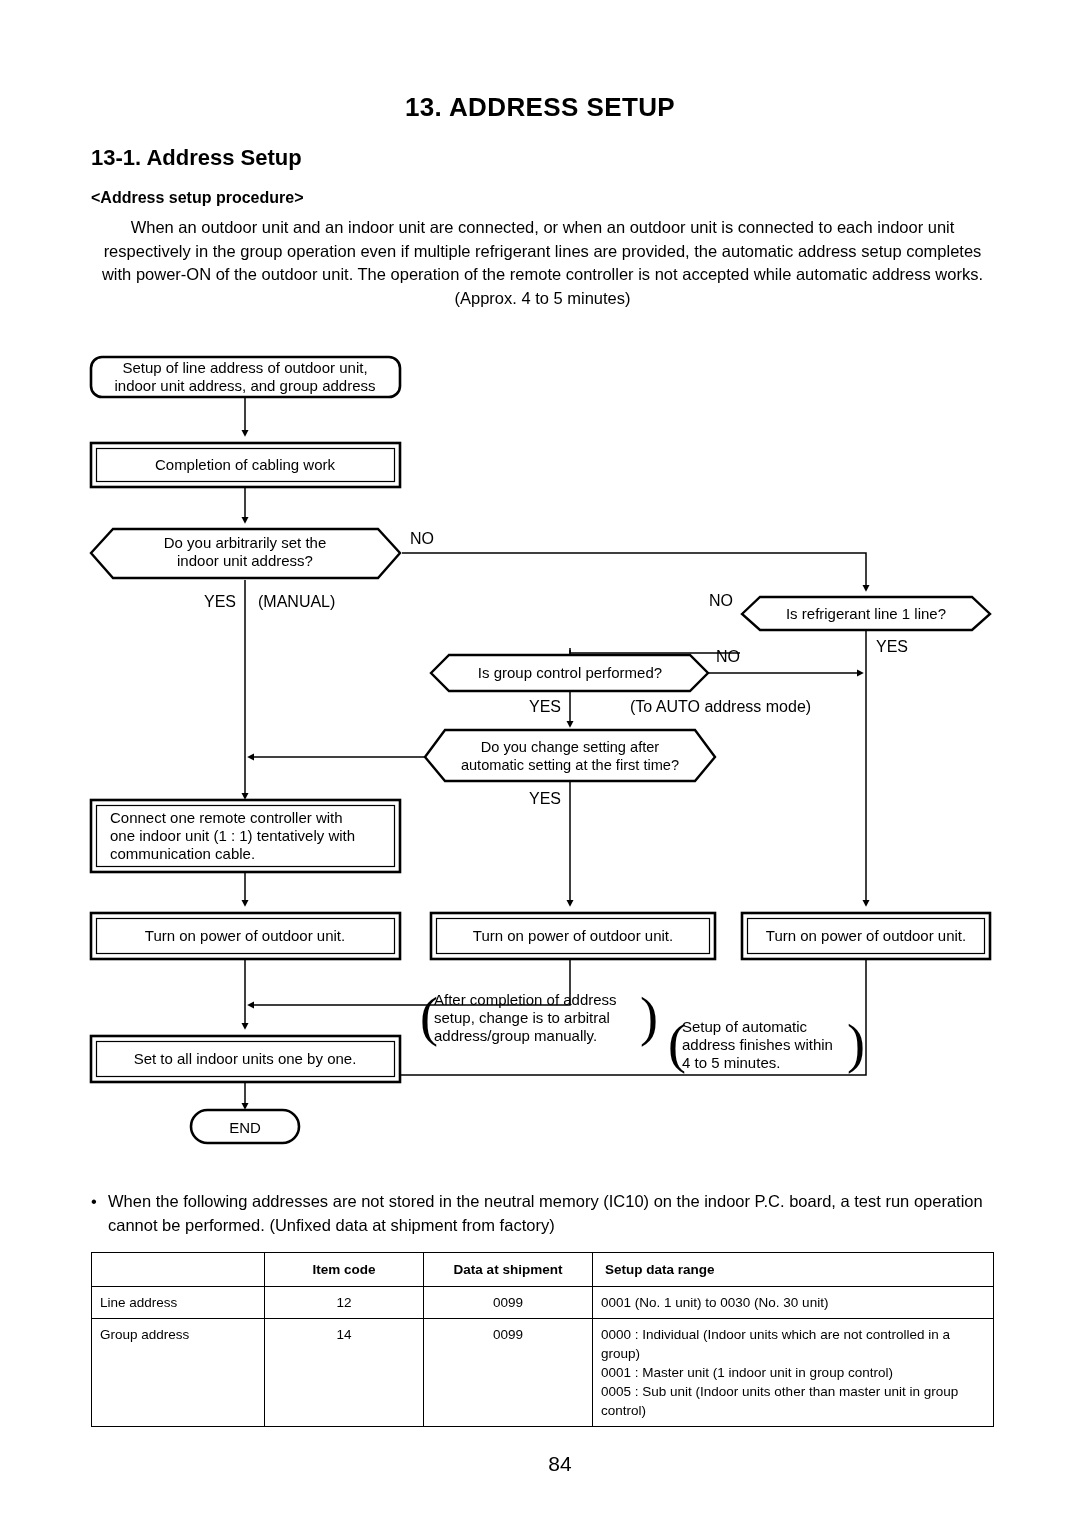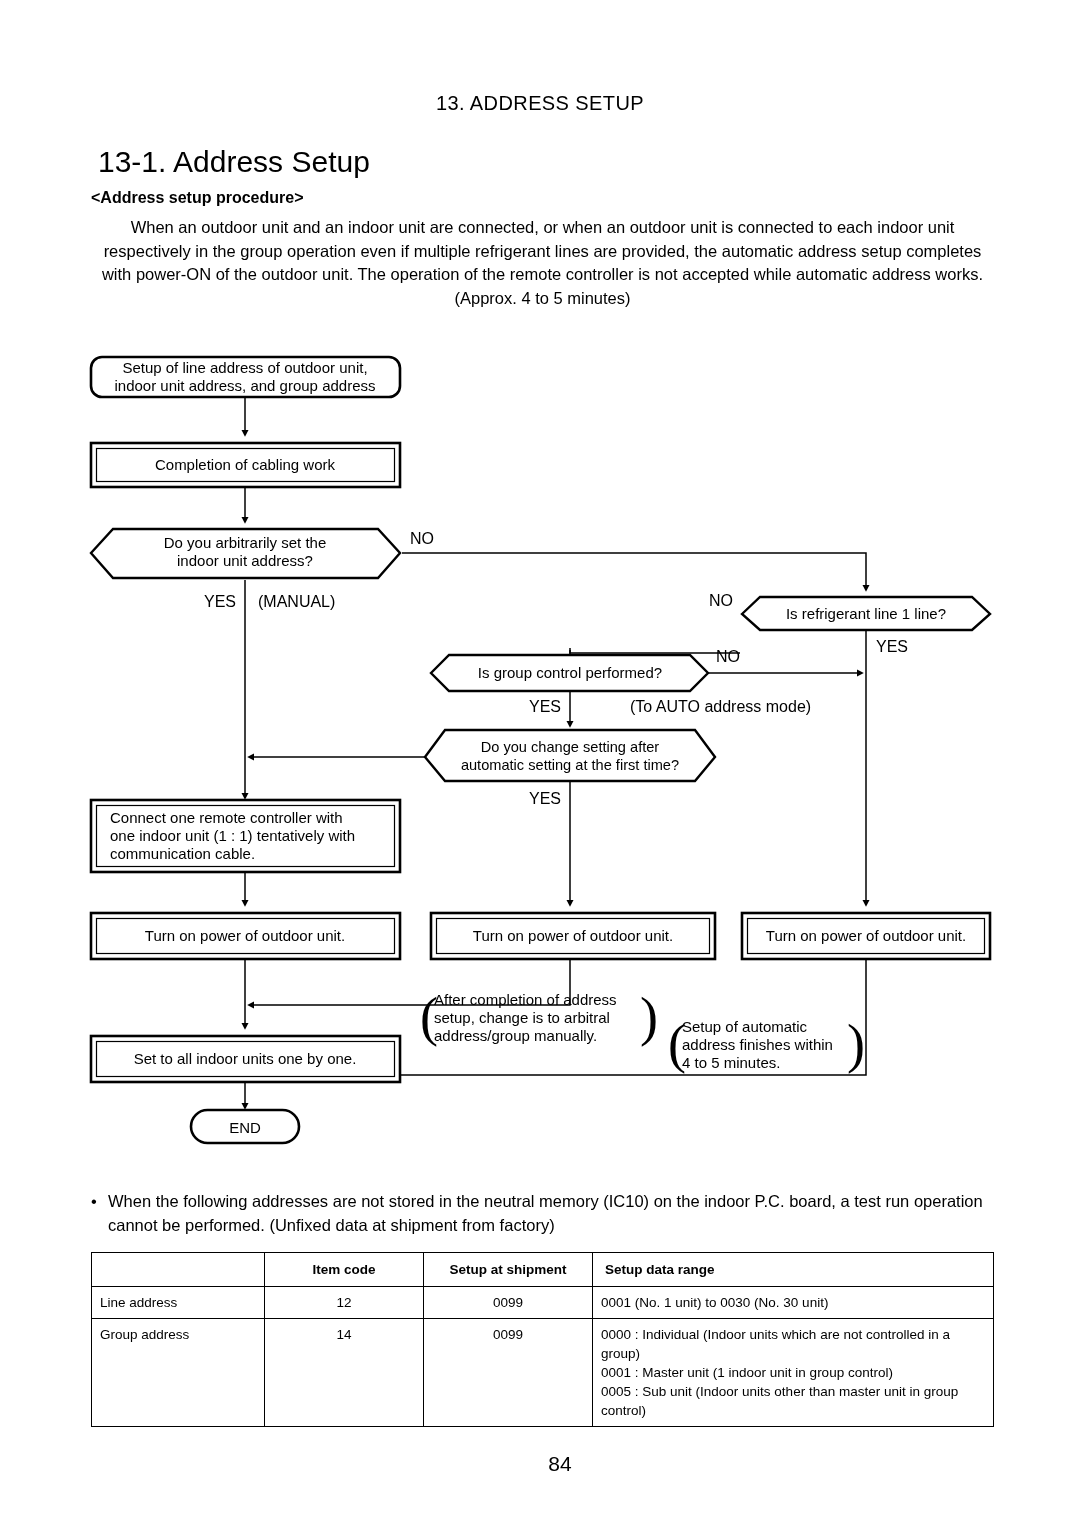--- a/index.html
+++ b/index.html
@@ -21,30 +21,30 @@
     inset: 0;
   }
 
   
   .chapter-title {
     position: absolute;
     left: 0;
     top: 92px;
     width: 1080px;
     text-align: center;
-    font-size: 20px;
-    font-weight: normal;
+    font-size: 26px;
+    font-weight: bold;
     letter-spacing: 0.4px;
   }
   .section-title {
     position: absolute;
-    left: 98px;
+    left: 91px;
     top: 145px;
-    font-size: 30px;
-    font-weight: normal;
+    font-size: 22px;
+    font-weight: bold;
   }
   .sub-title {
     position: absolute;
     left: 91px;
     top: 189px;
     font-size: 16px;
     font-weight: bold;
   }
   .intro-para {
     position: absolute;
@@ -317,21 +317,21 @@
   <div class="note">
     <span class="bullet">•</span>
     <span class="note-body">When the following addresses are not stored in the neutral memory (IC10) on the indoor P.C. board, a test run operation cannot be performed. (Unfixed data at shipment from factory)</span>
   </div>
 
   <table class="tbl">
     <thead>
       <tr>
         <th class="c-label"></th>
         <th class="c-code">Item code</th>
-        <th class="c-ship">Setup at shipment</th>
+        <th class="c-ship">Data at shipment</th>
         <th class="c-range">Setup data range</th>
       </tr>
     </thead>
     <tbody>
       <tr>
         <td class="c-label">Line address</td>
         <td class="c-code">12</td>
         <td class="c-ship">0099</td>
         <td class="c-range">
           <span class="rng-line">0001 (No. 1 unit) to 0030 (No. 30 unit)</span>

